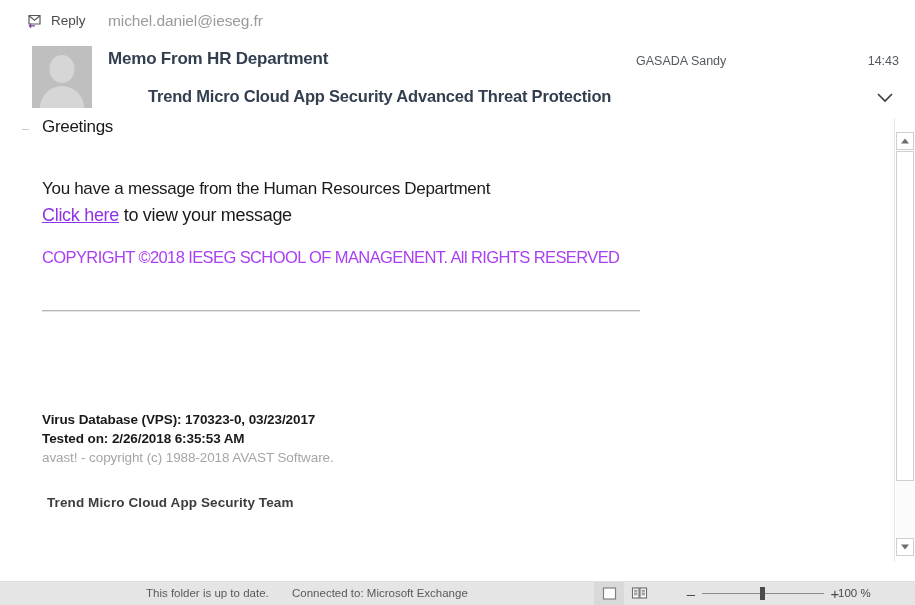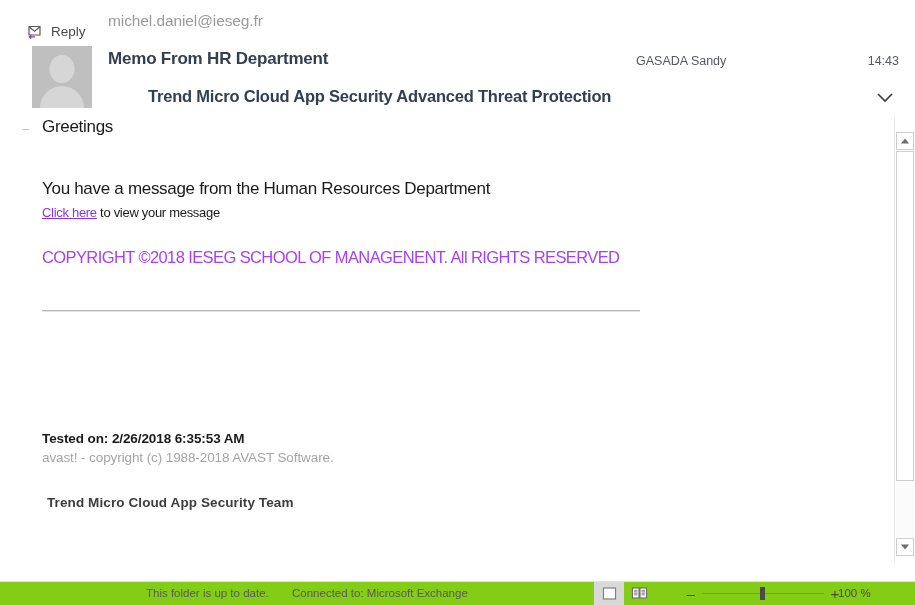--- a/index.html
+++ b/index.html
@@ -13,21 +13,21 @@
   }
 
   
   #reading-pane{
     position:absolute; left:0; top:0; width:915px; height:562px;
     background:#ffffff;
   }
 
   .reply-row{
     position:absolute; left:26px; top:12px;
-    display:flex; align-items:center; gap:5px;margin-top:11px;
+    display:flex; align-items:center; gap:5px;
   }
   .reply-icon{ width:20px; height:16px; position:relative; display:block; }
   .reply-label{
     font-size:13.5px; color:#4a4a4a; font-family:"Liberation Sans",sans-serif;
   }
 
   .from-address{
     position:absolute; left:108px; top:12px;
     font-size:15.5px; color:#9a9a9a;
     font-family:"Liberation Sans",sans-serif;
@@ -94,21 +94,21 @@
   }
 
   .b-line{
     position:absolute;
     font-family:"Liberation Sans",sans-serif;
     white-space:nowrap;
   }
 
   .greetings{ left:42px; top:5px; font-size:17px; color:#1a1a1a; letter-spacing:-0.3px;}
   .para1{ left:42px; top:50px; font-size:17px; color:#1a1a1a; letter-spacing:-0.3px;margin-top:17px;}
-  .para2{ left:42px; top:93px; font-size:13px; color:#1a1a1a; letter-spacing:-0.3px;}
+  .para2{ left:42px; top:93px; font-size:18px; color:#1a1a1a; letter-spacing:-0.3px;}
   .link-purple{
     color:#8f33e8; text-decoration:underline; cursor:pointer;
   }
   .copyright{
     left:42px; top:136px; font-size:16.5px; color:#a93ef5;
     letter-spacing:-0.6px;
   }
 
   .hr-rule{
     position:absolute; left:42px; top:198px; width:598px; height:2px;
@@ -148,21 +148,21 @@
   }
   .sb-thumb{
     position:absolute; left:1px; top:33px; width:18px; height:330px;
     background:#ffffff; border:1px solid #cfcfcf; box-sizing:border-box;
     cursor:pointer;
   }
 
   
   #status-bar{
     position:absolute; left:0; bottom:0; width:915px; height:23px;
-    background:#84cc16; border-top:1px solid #e0e0e0;
+    background:#e5e5e5; border-top:1px solid #e0e0e0;
     font-family:"Liberation Sans",sans-serif;
   }
   .sb-text{
     position:absolute; top:5px; font-size:11.5px; color:#5a5a5a;
     white-space:nowrap;
   }
   .sb-folder{ left:146px; }
   .sb-conn{ left:292px; }
 
   .view-btns{
@@ -240,20 +240,21 @@
 
     <div class="b-line para1">You have a message from the Human Resources Department</div>
 
     <div class="b-line para2"><a class="link-purple">Click here</a><span> to view your message</span></div>
 
     <div class="b-line copyright">COPYRIGHT ©2018 IESEG SCHOOL OF MANAGENENT. All RIGHTS RESERVED</div>
 
     <div class="hr-rule"></div>
 
 
+    <div class="b-line vps1">Virus Database (VPS): 170323-0, 03/23/2017</div>
     <div class="b-line vps2">Tested on: 2/26/2018 6:35:53 AM</div>
     <div class="b-line vps3">avast! - copyright (c) 1988-2018 AVAST Software.</div>
 
     <div class="b-line tm-team">Trend Micro Cloud App Security Team</div>
   </div>
 
   <div id="body-scrollbar">
     <div class="sb-btn sb-up">
       <span class="sb-arrow sb-arrow-up"></span>
     </div>

